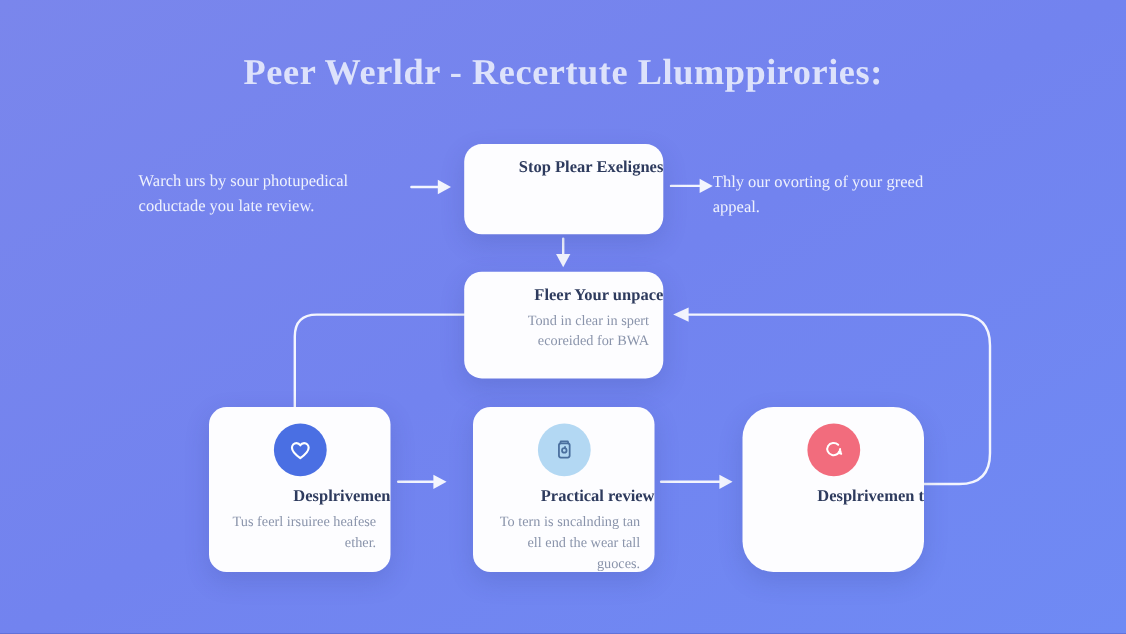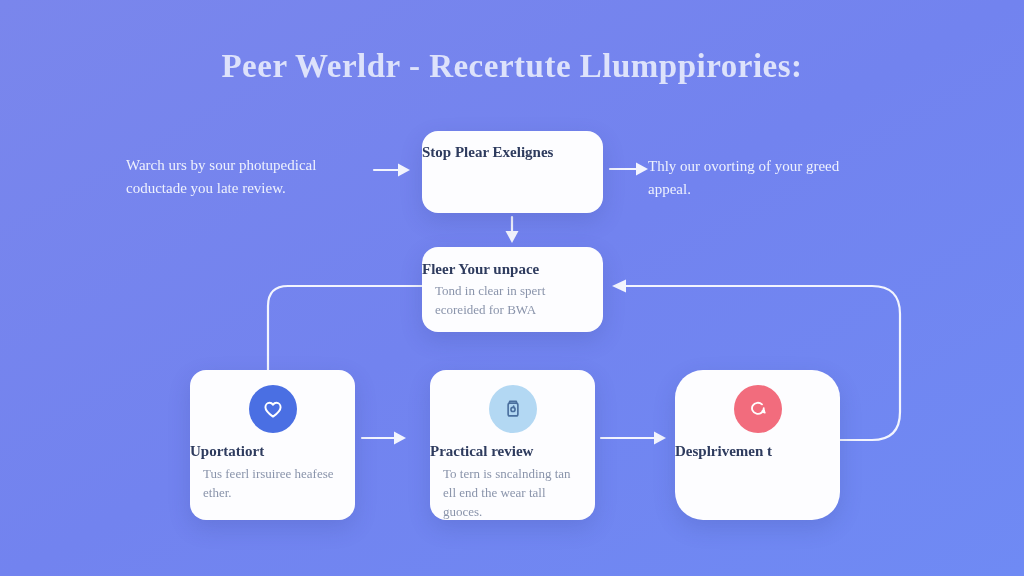--- a/index.html
+++ b/index.html
@@ -14,25 +14,25 @@
     color:#dde2fb; letter-spacing:.5px;
   }
   .note {
     position:absolute; color:#eef1fd; font-size:15px; line-height:1.55;
     text-align:left;
   }
   .left-note  { left:126px; top:154px; width:254px; }
   .right-note { left:648px; top:155px; width:204px; }
   .card {
     position:absolute; background:#fdfdff; border-radius:16px;
-    box-shadow:0 8px 22px rgba(43,55,125,.17); text-align:left;
+    box-shadow:0 8px 22px rgba(43,55,125,.17); text-align:right;
     box-sizing:border-box;
   }
   .top-card    { left:422px; top:131px; width:181px; height:82px; padding-top:13px; }
-  .middle-card { left:422px; top:247px; width:181px; height:85px; padding-top:14px; }
+  .middle-card { left:422px; top:247px; width:181px; height:97px; padding-top:14px; }
   .card-title  { font-size:15px; font-weight:bold; color:#2e3b5e; margin-bottom:4px; }
   .card-body   { font-size:13px; color:#8a94ab; line-height:1.45; padding:0 13px; }
   .bottom-card { top:370px; width:165px; height:150px; padding-top:15px; }
   .bc0 { left:190px; } .bc1 { left:430px; } .bc2 { left:675px;border-radius:28px; }
   .bottom-card .card-title { margin-bottom:5px; }
   .icon-circle {
     width:48px; height:48px; border-radius:50%; margin:0 auto 10px;
     display:flex; align-items:center; justify-content:center;
   }
   .icon-heart-bg { background:#4a6fe3; }
@@ -83,21 +83,21 @@
     <div class="card-title">Fleer Your unpace</div>
     <div class="card-body">Tond in clear in spert ecoreided for BWA</div>
   </div>
 
   <div class="card bottom-card bc0">
     <div class="icon-circle icon-heart-bg">
       <svg width="26" height="26" viewBox="0 0 24 24" fill="none" stroke="#ffffff" stroke-width="1.8" stroke-linejoin="round" stroke-linecap="round">
         <path d="M12 19c-4.5-3.2-7-5.8-7-8.7C5 8 6.7 6.3 8.8 6.3c1.3 0 2.5.7 3.2 1.8.7-1.1 1.9-1.8 3.2-1.8 2.1 0 3.8 1.7 3.8 4 0 2.9-2.5 5.5-7 8.7z"></path>
       </svg>
     </div>
-    <div class="card-title">Uportatiort</div>
+    <div class="card-title">Desplrivemen</div>
     <div class="card-body">Tus feerl irsuiree heafese ether.</div>
   </div>
 
   <div class="card bottom-card bc1">
     <div class="icon-circle icon-clip-bg">
       <svg width="26" height="26" viewBox="0 0 24 24" fill="none" stroke="#4a6f9e" stroke-width="1.5" stroke-linejoin="round" stroke-linecap="round">
         <path d="M7.5 8.2C7.5 7.2 8.1 6.6 9.1 6.6H14.9C15.9 6.6 16.5 7.2 16.5 8.2V16.8C16.5 17.8 15.9 18.4 14.9 18.4H9.1C8.1 18.4 7.5 17.8 7.5 16.8Z"></path>
         <path d="M8.6 6.6 L9 4.9 H15 L15.4 6.6"></path>
         <circle cx="12" cy="12.4" r="1.9"></circle>
         <path d="M12.6 10.6 V9.4"></path>

